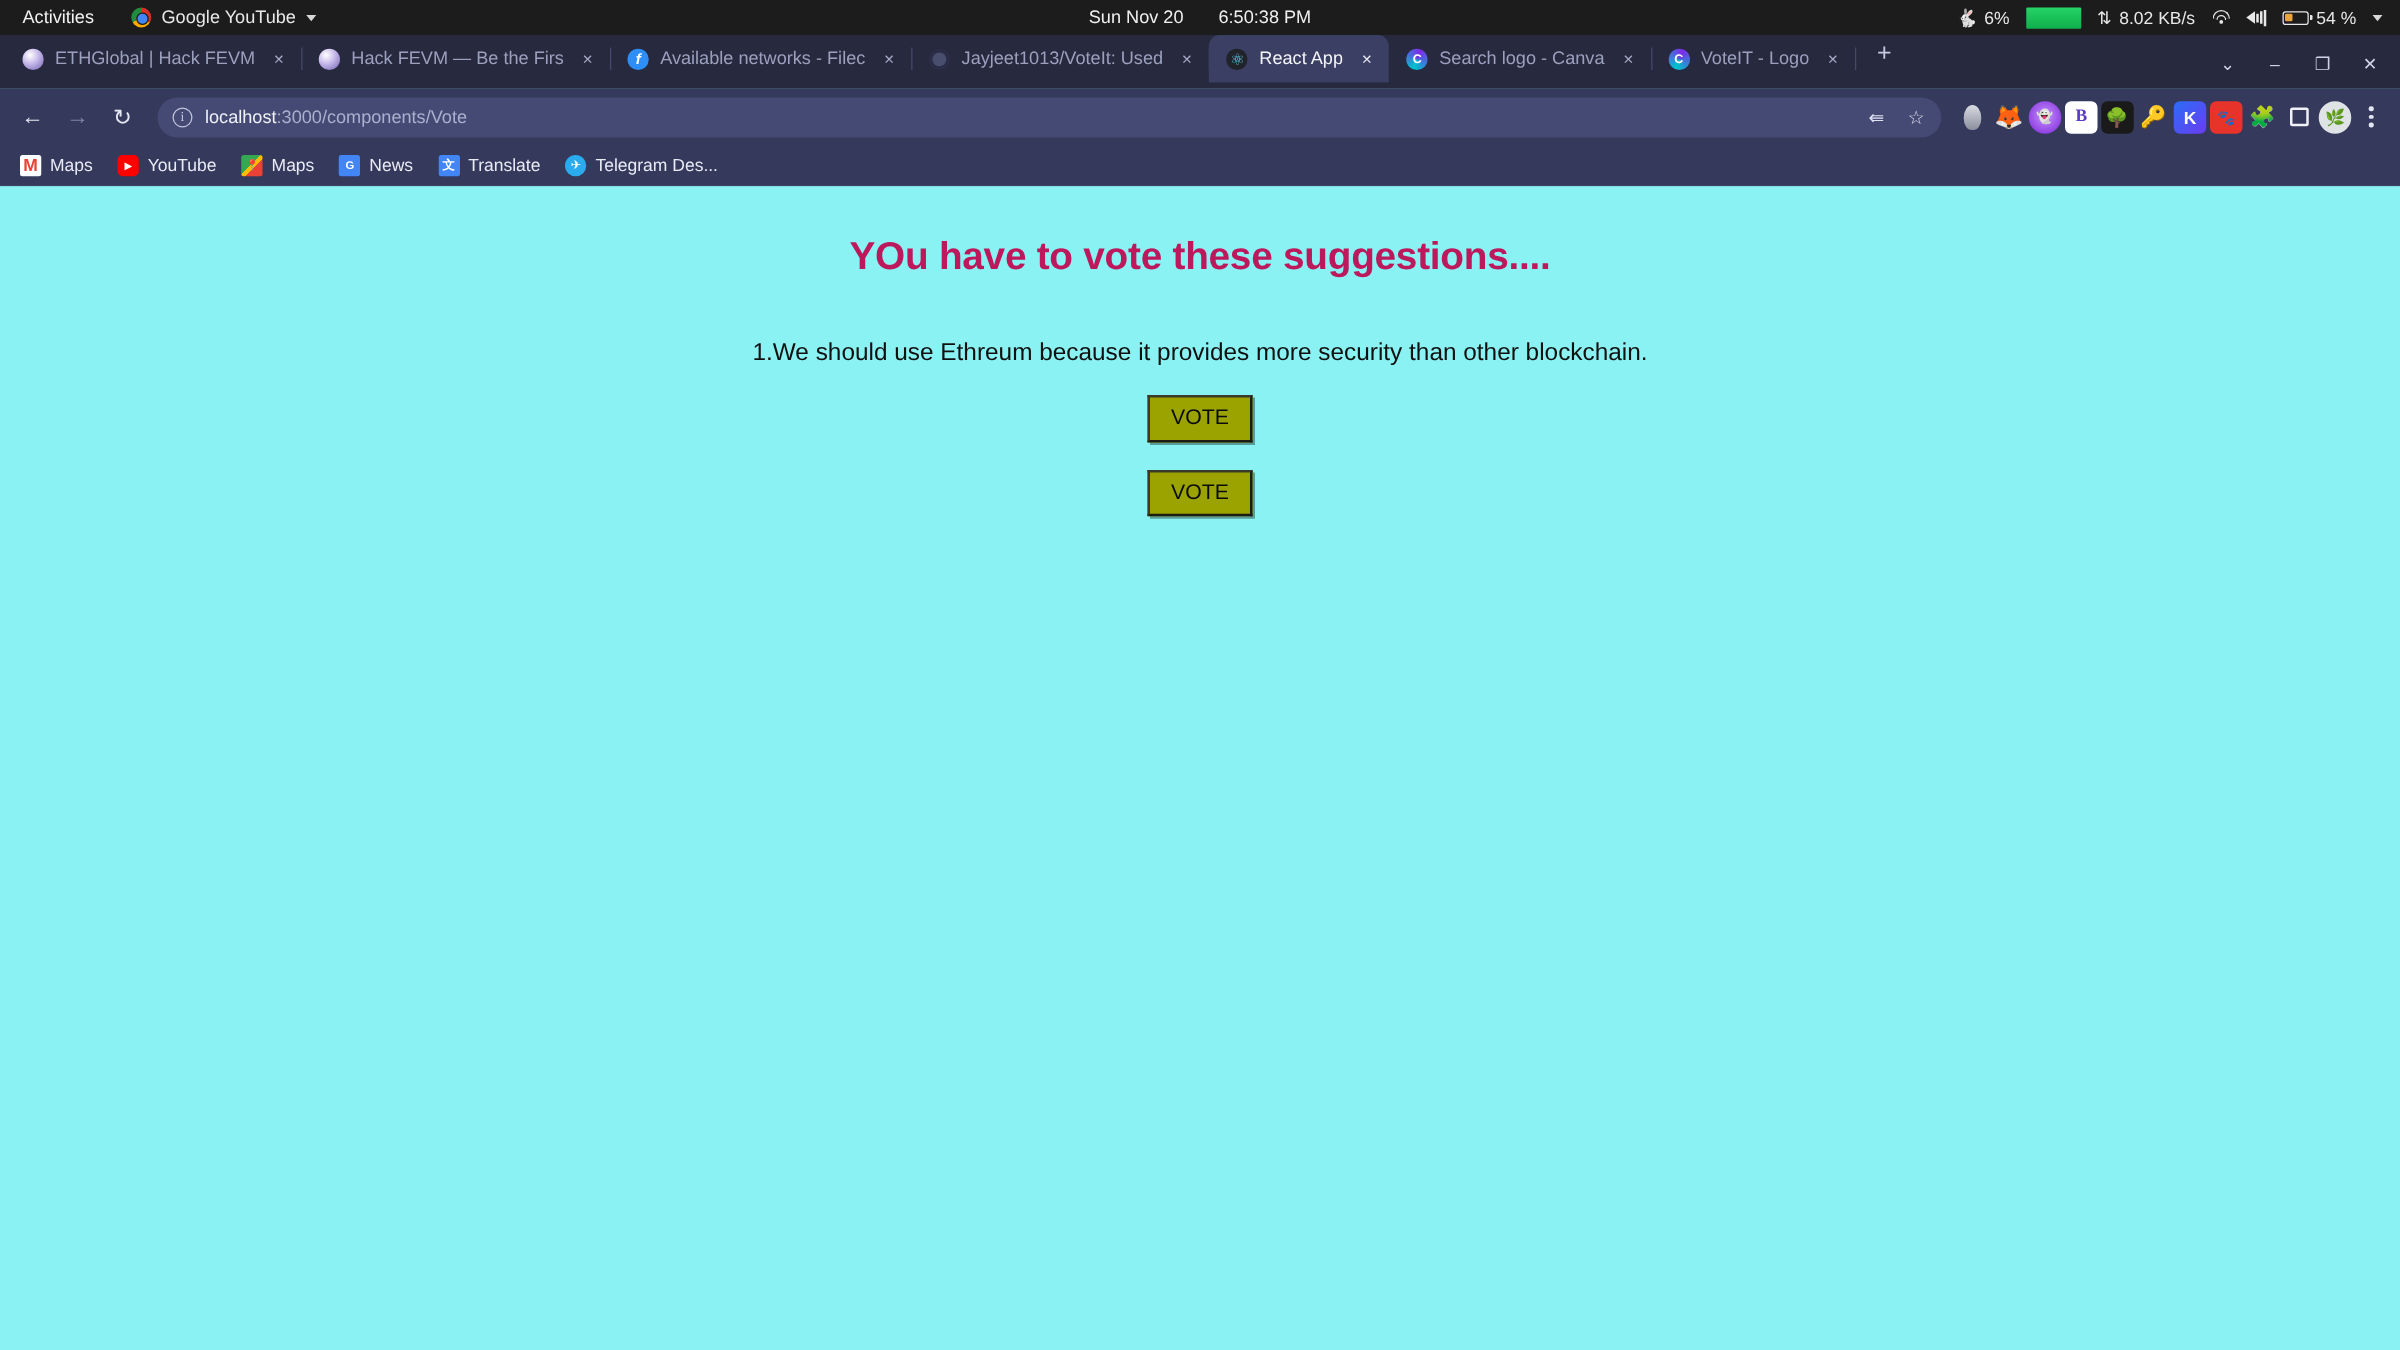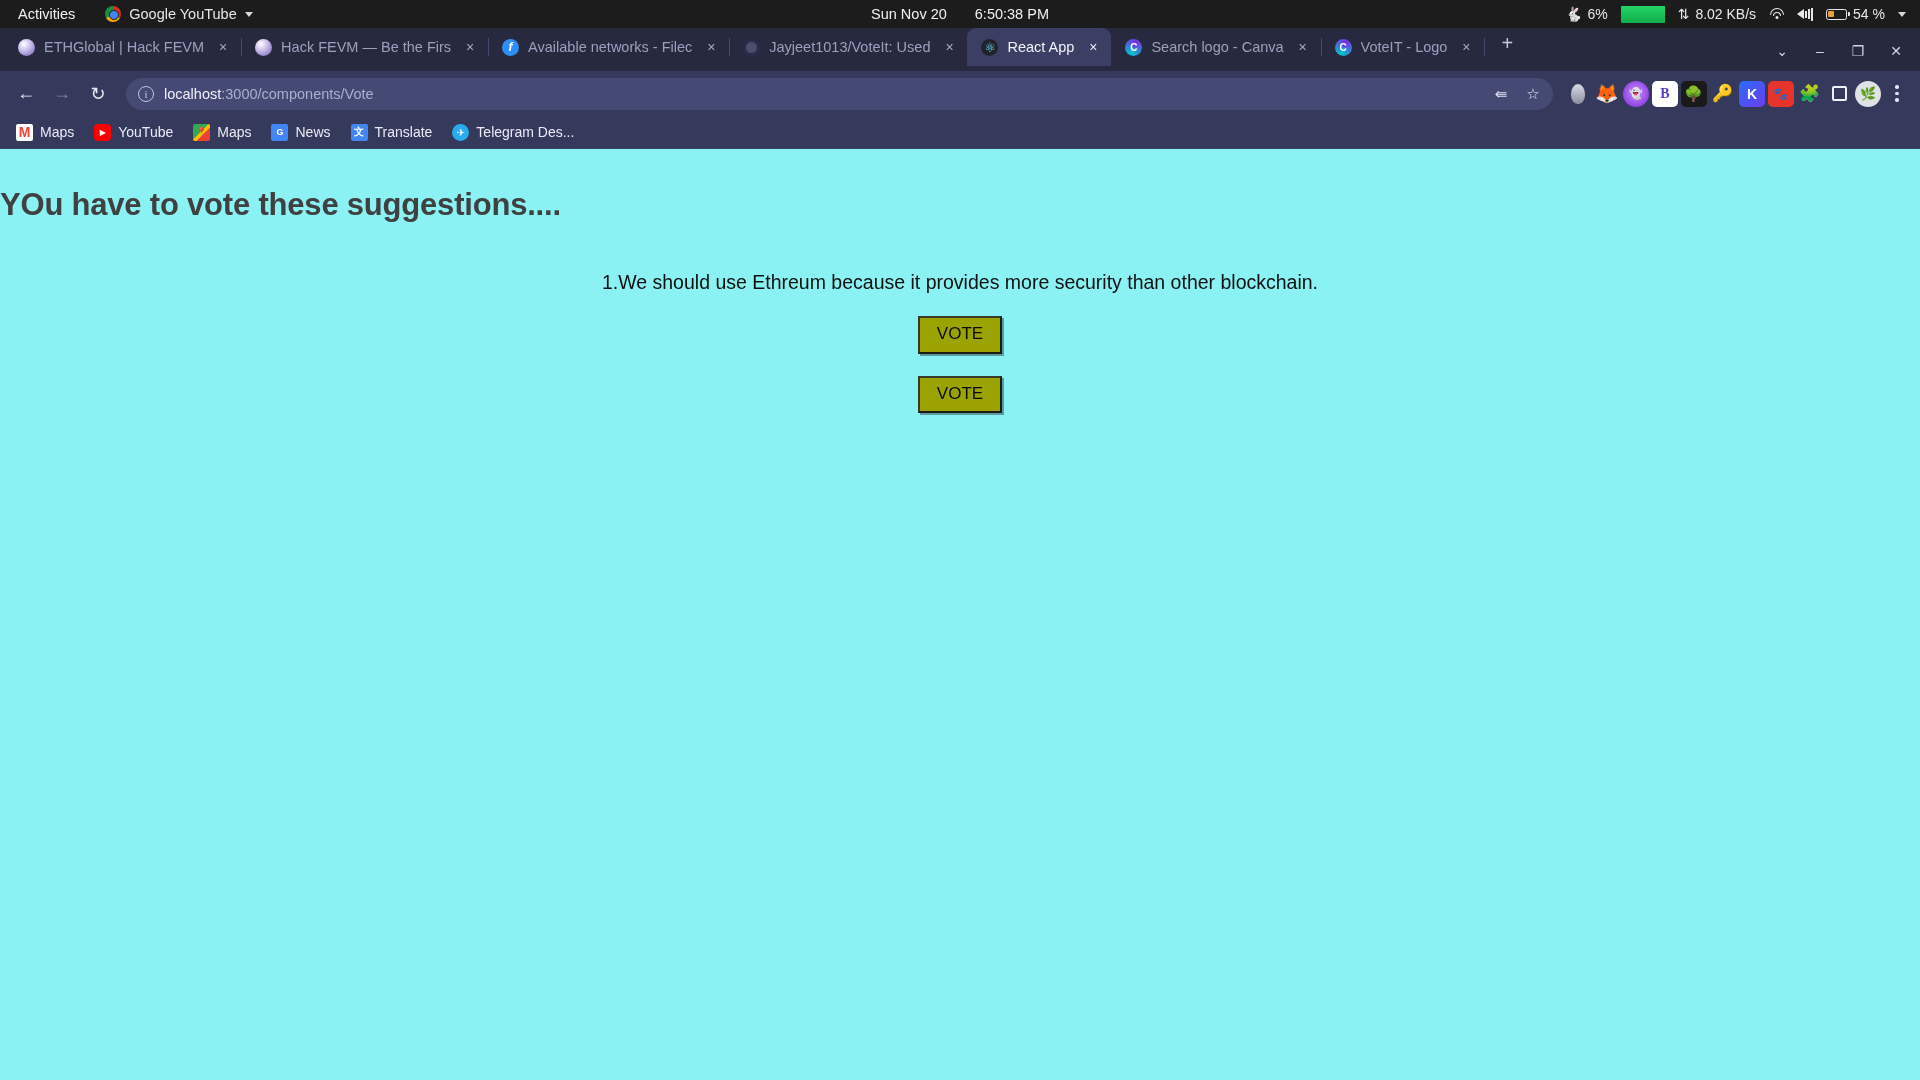--- a/index.html
+++ b/index.html
@@ -187,23 +187,24 @@
 
   
   .viewport {
     width: 100%;
     height: calc(1080px - 28px - 43px - 45px - 33px);
     background: #8af2f2;
     padding-top: 18px;
     overflow: hidden;
   }
   .page-title {
+    text-align: center;
     font-size: 31px;
     font-weight: bold;
-    color: #404040;
+    color: #be185d;
     margin-top: 20px;
     letter-spacing: -0.2px;
   }
   .suggestion-list { margin-top: 48px; }
   .suggestion {
     text-align: center;
     font-size: 19.5px;
     color: #101010;
     margin-top: 26px;
   }

